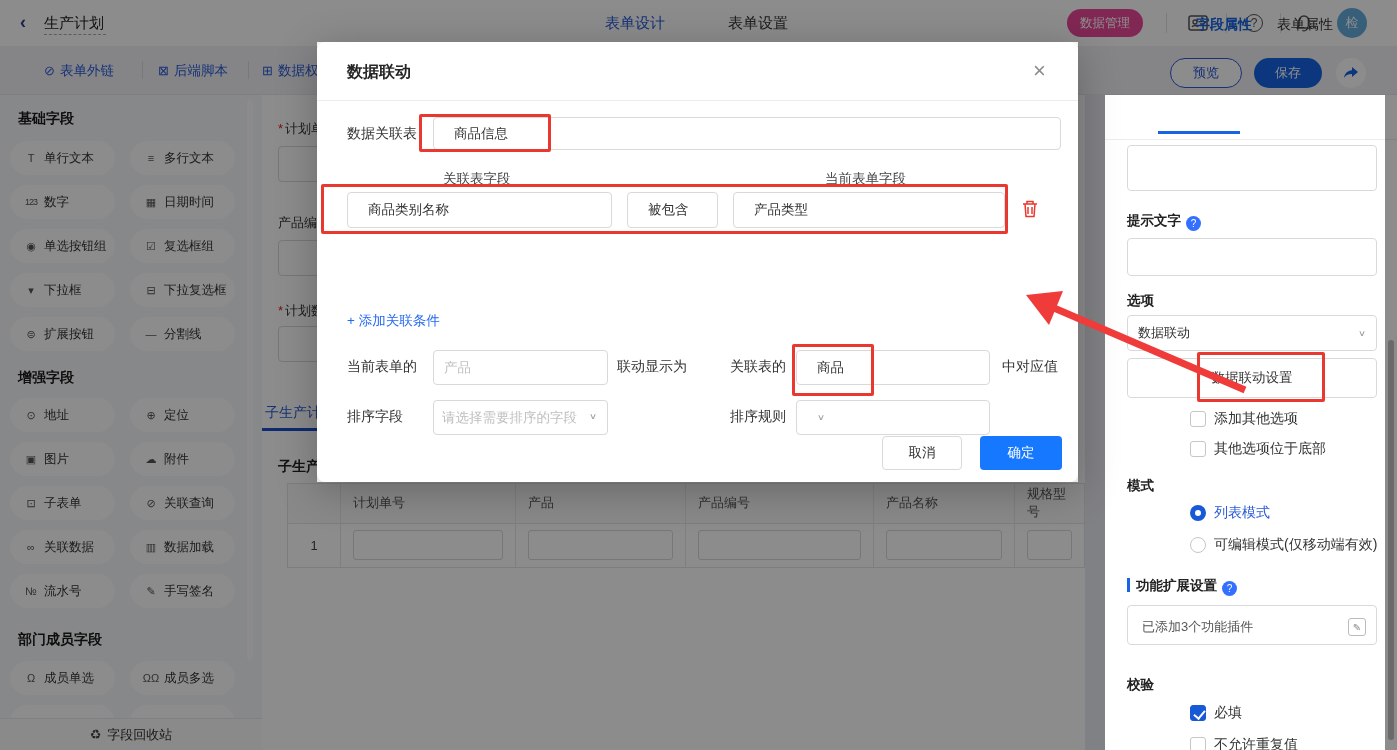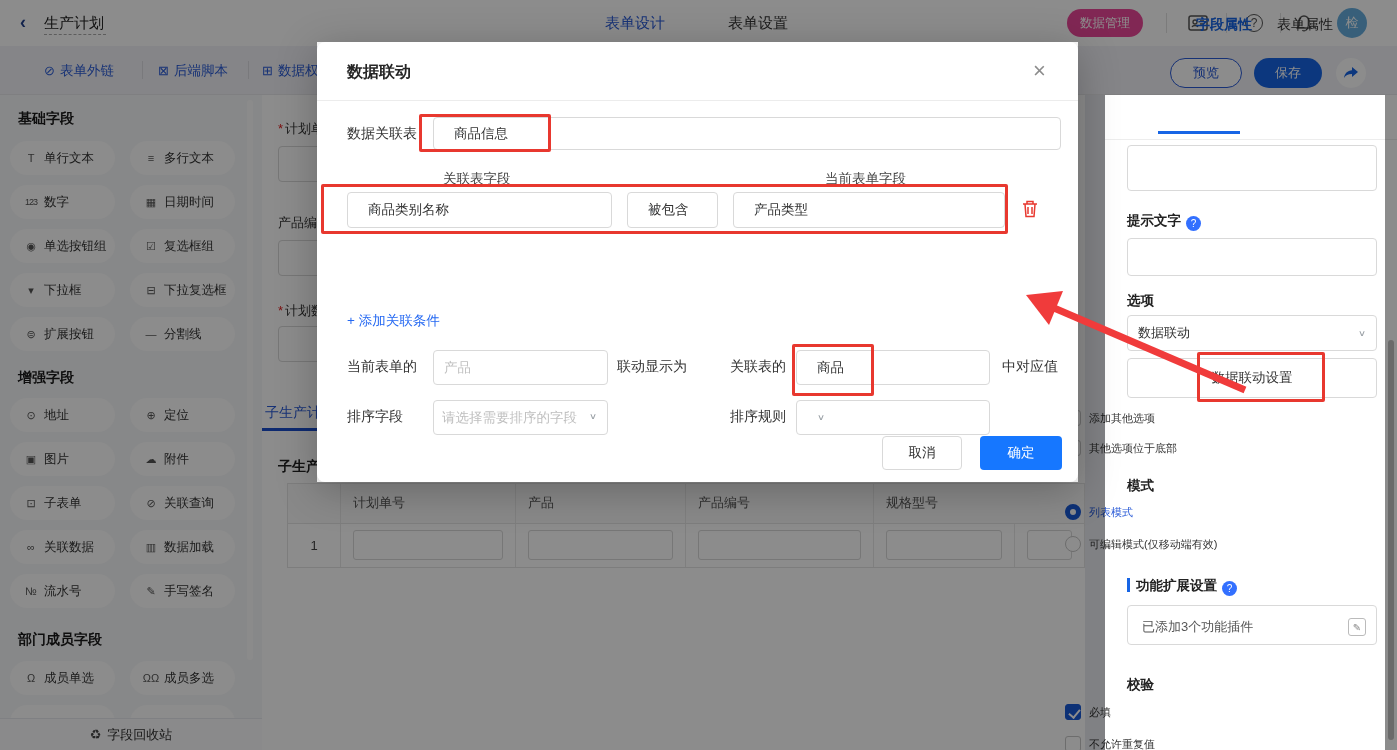--- a/index.html
+++ b/index.html
@@ -70,21 +70,21 @@
   .ptab.active { color:#1765e5; font-weight:bold;margin-left:36px; }
   .ptab.idle { color:#333; }
   .ptab-underline { left:1158px; top:40px; width:82px; height:3px; background:#1765e5; z-index:1; }
   .panel-divider { left:1105px; top:139px; width:292px; height:1px; background:#ededed; z-index:1; }
   .pbox { left:1127px; width:250px; background:#fff; border:1px solid #d9d9d9; border-radius:4px; z-index:1; }
   .plabel { left:1127px; font-size:13.5px; color:#222; font-weight:bold; z-index:1; white-space:nowrap; }
   .qmark { display:inline-block; width:15px; height:15px; background:#3370ff; color:#fff; border-radius:50%; font-size:10px; font-weight:normal; text-align:center; line-height:15px; margin-left:5px; vertical-align:-2px; }
   .pselect { display:flex; align-items:center; justify-content:space-between; padding:0 10px; font-size:13px; color:#333; }
   .chev { color:#9aa0a6; font-size:11px; transform:scaleY(.75); }
   .plink-btn { display:flex; align-items:center; justify-content:center; font-size:13.5px; color:#333; }
-  .cbrow { left:1065px; display:flex; align-items:center; z-index:1; font-size:11px; color:#333; white-space:nowrap; }
+  .cbrow { left:1190px; display:flex; align-items:center; z-index:1; font-size:14px; color:#333; white-space:nowrap; }
   .cbox { width:16px; height:16px; border:1px solid #c6c6c6; border-radius:3px; background:#fff; margin-right:8px; flex:none; }
   .cbox.checked { background:#1859d8; border-color:#1859d8; position:relative; }
   .cbox.checked::after { content:""; position:absolute; left:4.5px; top:1.5px; width:5px; height:9px; border:solid #fff; border-width:0 2px 2px 0; transform:rotate(40deg); }
   .rdot { width:16px; height:16px; border:1px solid #c6c6c6; border-radius:50%; background:#fff; margin-right:8px; flex:none; }
   .rdot.sel { border:5px solid #1859d8; }
   .blue-label { color:#2a5bd7; }
   .sec-bar { display:inline-block; width:3px; height:14px; background:#1765e5; margin-right:6px; vertical-align:-2px; }
   .edit-ic { width:18px; height:18px; border:1px solid #bbb; border-radius:3px; color:#888; font-size:10px; display:flex; align-items:center; justify-content:center; }
   .panel-scroll { left:1388px; top:340px; width:6px; height:400px; background:#c2c2c2; border-radius:3px; z-index:1; }
 
@@ -275,20 +275,21 @@
   <div class="abs fld-input" style="left:278px; top:326px"></div>
   <span class="abs subtab">子生产计划</span>
   <div class="abs subtab-bar"></div>
   <span class="abs sec-title">子生产计划</span>
   <div class="abs gtable">
     <div class="gt-head">
       <div class="gt-cell c0"></div>
       <div class="gt-cell c1">计划单号</div>
       <div class="gt-cell c2">产品</div>
       <div class="gt-cell c3">产品编号</div>
+      <div class="gt-cell c4">产品名称</div>
       <div class="gt-cell c5">规格型号</div>
     </div>
     <div class="gt-row">
       <div class="gt-cell c0">
           <span class="gt-rowno">1</span>
         </div>
       <div class="gt-cell c1">
           <div class="gt-input"></div>
         </div>
       <div class="gt-cell c2">

